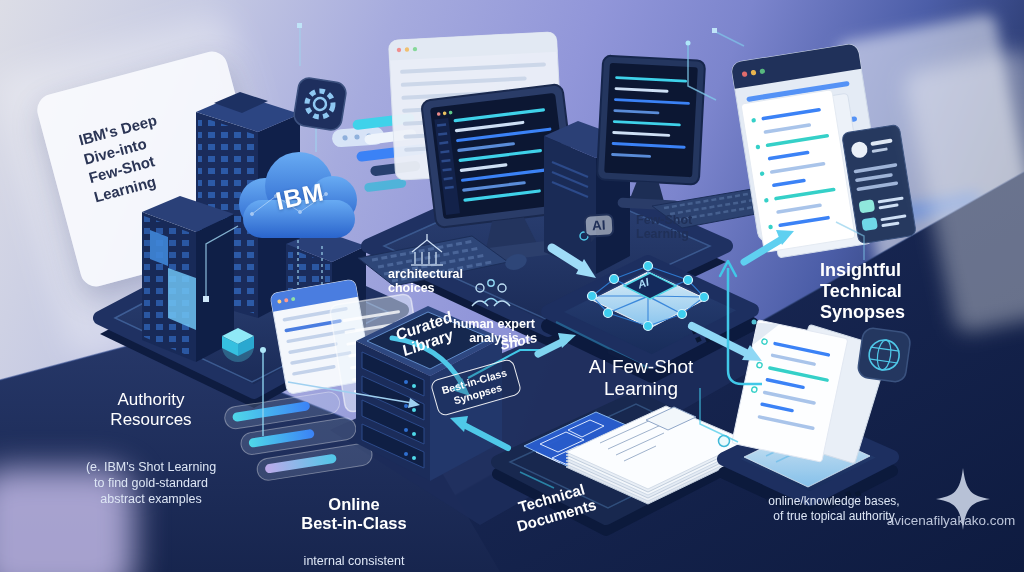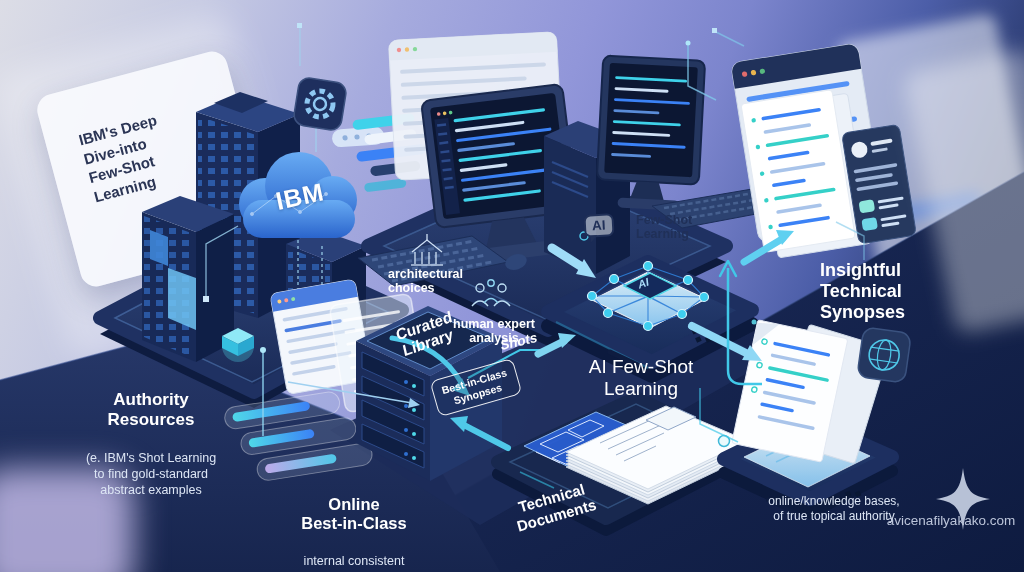--- a/index.html
+++ b/index.html
@@ -11,22 +11,22 @@
   .intro-card{position:absolute;left:56px;top:70px;width:196px;height:198px;background:rgba(251,252,255,.82);border-radius:16px;transform:rotate(-15deg);box-shadow:0 12px 30px rgba(35,48,100,.25);z-index:1;}
   .blur-window-right{left:856px;top:26px;width:162px;height:234px;background:rgba(249,251,255,.52);border-radius:12px;transform:rotate(-11deg);filter:blur(7px);z-index:1;}
   .blur-window-right .bar{position:absolute;left:22px;top:172px;width:92px;height:16px;border-radius:8px;background:rgba(85,135,225,.6);}
   .blur-edge-right{left:928px;top:58px;width:130px;height:266px;background:rgba(255,255,255,.36);border-radius:16px;transform:rotate(-12deg);filter:blur(10px);z-index:3;}
   .blur-corner-lilac{left:-24px;top:468px;width:158px;height:130px;background:rgba(206,196,242,.78);border-radius:30px;filter:blur(16px);z-index:3;}
   svg.scene{position:absolute;inset:0;z-index:2;}
   .t{position:absolute;z-index:3;font-family:"Liberation Sans",sans-serif;white-space:pre-line;color:#fff;pointer-events:none;}
   .intro-text{left:84px;top:110px;width:152px;font-size:15px;line-height:1.3;font-weight:800;color:#2b3555;transform:rotate(-15deg);}
   .ibm-logo{left:258px;top:182px;width:84px;text-align:center;font-size:25px;font-weight:900;letter-spacing:1px;transform:rotate(-12deg);text-shadow:0 1px 3px rgba(15,40,95,.45);}
   .authority{left:48px;top:372px;width:206px;text-align:center;}
-  .authority .title{font-size:17px;font-weight:700;line-height:1.18;}
-  .authority .sub{font-size:12.5px;color:#dde6f5;line-height:1.28;margin-top:2px;font-weight:500;}
+  .authority .title{font-size:17px;font-weight:400;line-height:1.18;}
+  .authority .sub{font-size:12.5px;color:#dde6f5;line-height:1.28;margin-top:11px;font-weight:500;}
   .curate{left:256px;top:477px;width:196px;text-align:center;}
   .curate .title{font-size:16.5px;font-weight:800;line-height:1.18;}
   .curate .sub{font-size:12.5px;color:#dde6f5;line-height:1.26;margin-top:2px;font-weight:500;}
   .server-top{left:368px;top:317px;width:116px;text-align:center;font-size:15.5px;font-weight:800;line-height:1.12;transform:rotate(-19deg) skewX(-6deg);}
   .server-side{left:433px;top:369px;width:80px;text-align:center;font-size:10.5px;font-weight:700;line-height:1.2;border:1.5px solid rgba(255,255,255,.9);border-radius:8px;padding:5px 2px;background:rgba(18,34,70,.25);transform:rotate(-16deg);}
   .archi{left:388px;top:267px;width:96px;font-size:12.5px;font-weight:600;line-height:1.15;}
   .human{left:446px;top:309px;width:96px;text-align:center;font-size:12.5px;font-weight:600;line-height:1.15;margin-top:8px;}
   .shots{left:500px;top:334px;font-size:13.5px;font-weight:700;font-style:italic;transform:rotate(-13deg);}
   .ai-bubble{left:584px;top:214px;padding:2px 6px;border:2px solid #203058;border-radius:7px;color:#203058;font-size:13.5px;font-weight:800;background:rgba(236,242,250,.55);transform:rotate(-3deg);}
   .ai-bubble:after{content:"";position:absolute;left:4px;bottom:-7px;width:0;height:0;border-style:solid;border-width:7px 7px 0 0;border-color:#203058 transparent transparent transparent;}

